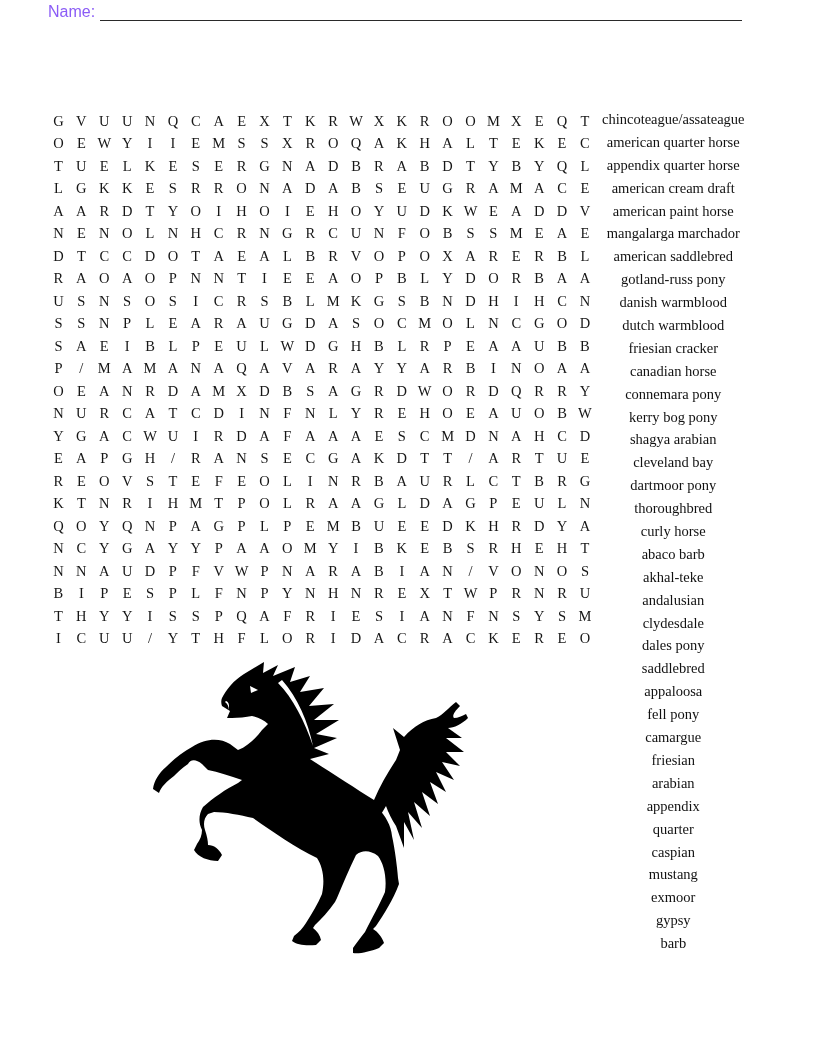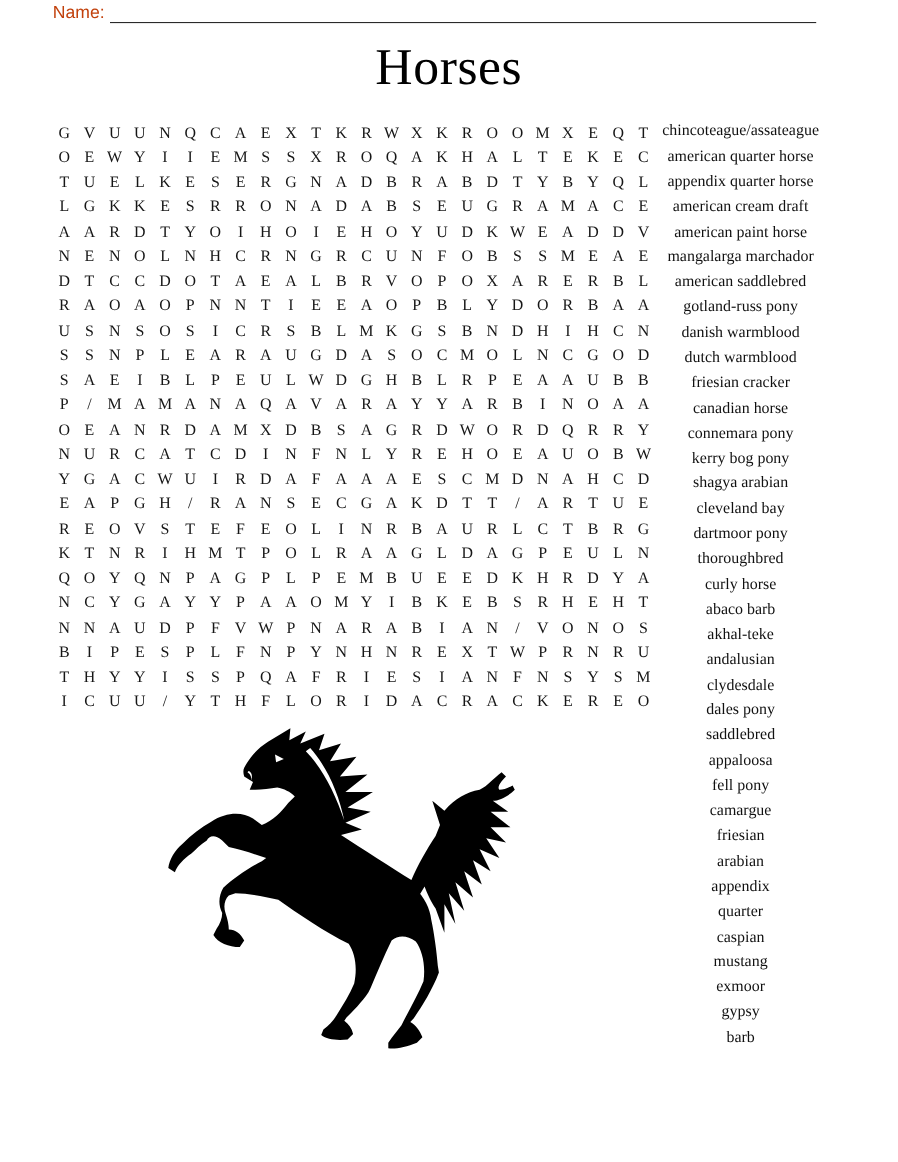--- a/index.html
+++ b/index.html
@@ -7,21 +7,21 @@
     position:relative;
     width:816px;height:1056px;
     background:#ffffff;
     font-family:"Liberation Serif", serif;
     color:#111;
     overflow:hidden;
   }
   .name-row{
     position:absolute;left:48px;top:3px;width:700px;height:22px;
     font-family:"Liberation Sans", sans-serif;
-    font-size:16px;color:#c2410c;
+    font-size:16px;color:#8b5cf6;
   }
   .name-label{position:absolute;left:0;top:0;}
   .name-line{
     position:absolute;left:52px;top:0;width:642px;height:17px;
     border-bottom:1.5px solid #2a2a2a;
   }
   .title{
     position:absolute;left:0;top:34px;width:816px;
     text-align:center;
     font-family:"Liberation Serif", serif;
@@ -57,21 +57,20 @@
 </head>
 <body>
 
 <div class="page">
 
   <div class="name-row">
     <span class="name-label">Name:</span>
     <div class="name-line"></div>
   </div>
 
-  <div class="title">Horses</div>
 
   <div class="grid">
       <span class="cell">G</span>
       <span class="cell">V</span>
       <span class="cell">U</span>
       <span class="cell">U</span>
       <span class="cell">N</span>
       <span class="cell">Q</span>
       <span class="cell">C</span>
       <span class="cell">A</span>

